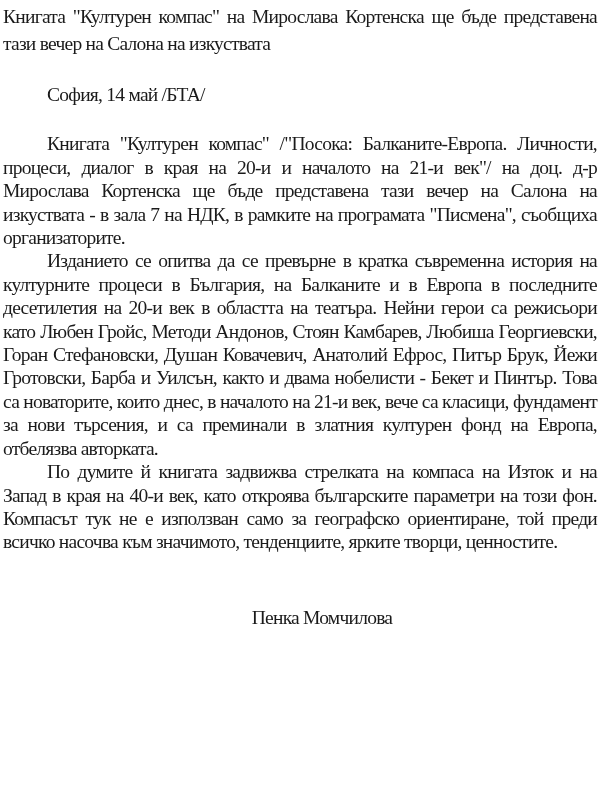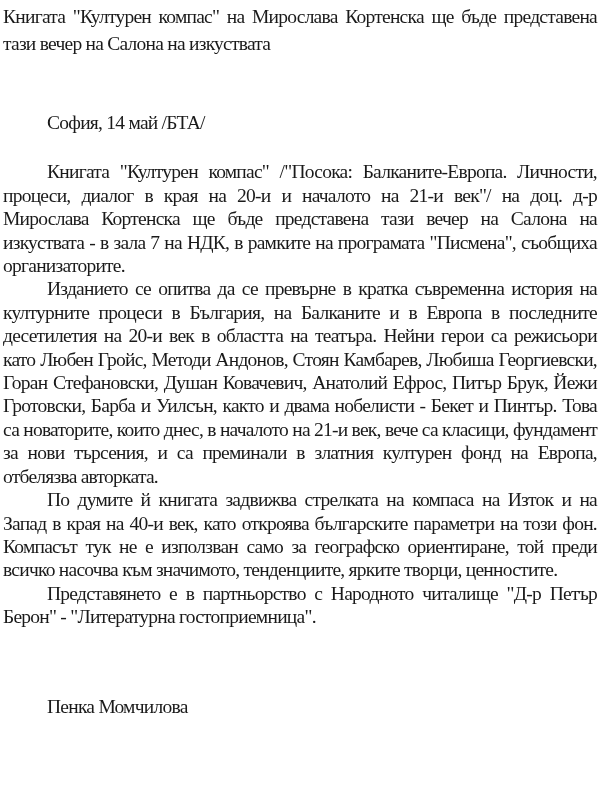--- a/index.html
+++ b/index.html
@@ -7,29 +7,28 @@
   .doc {
     font-family: "Liberation Serif", "DejaVu Serif", serif;
     font-size: 19.5px;
     color: #1a1a1a;
     line-height: 23.4px;
     letter-spacing: -0.75px;
     word-spacing: 0px;
     padding: 0 3px 0 3px;
   }
   .title { margin: 3px 0 0 0; text-align: justify; text-align-last: left; font-weight: normal; font-size: 19.5px; line-height: 27px; }
-  .dateline { margin: 54px 0 0 44px; }
+  .dateline { margin: 26px 0 0 44px; }
   .para { text-align: justify; text-indent: 44px; margin: 0; }
   .para.first { margin-top: 26px; }
-  .signature { margin: 66px 0 0 44px; }
+  .signature { margin: 52px 0 0 44px; text-align: center; }
 </style>
 </head>
 <body>
 
 <div class="doc">
   <h1 class="title">Книгата "Културен компас" на Мирослава Кортенска ще бъде представена тази вечер на Салона на изкуствата</h1>
   <p class="dateline">София, 14 май /БТА/</p>
   <p class="para first">Книгата "Културен компас" /"Посока: Балканите-Европа. Личности, процеси, диалог в края на 20-и и началото на 21-и век"/ на доц. д-р Мирослава Кортенска ще бъде представена тази вечер на Салона на изкуствата - в зала 7 на НДК, в рамките на програмата "Писмена", съобщиха организаторите.</p>
   <p class="para">Изданието се опитва да се превърне в кратка съвременна история на културните процеси в България, на Балканите и в Европа в последните десетилетия на 20-и век в областта на театъра. Нейни герои са режисьори като Любен Гройс, Методи Андонов, Стоян Камбарев, Любиша Георгиевски, Горан Стефановски, Душан Ковачевич, Анатолий Ефрос, Питър Брук, Йежи Гротовски, Барба и Уилсън, както и двама нобелисти - Бекет и Пинтър. Това са новаторите, които днес, в началото на 21-и век, вече са класици, фундамент за нови търсения, и са преминали в златния културен фонд на Европа, отбелязва авторката.</p>
   <p class="para">По думите й книгата задвижва стрелката на компаса на Изток и на Запад в края на 40-и век, като откроява българските параметри на този фон. Компасът тук не е използван само за географско ориентиране, той преди всичко насочва към значимото, тенденциите, ярките творци, ценностите.</p>
-  <p class="para">Представянето е в партньорство с Народното читалище "Д-р Петър Берон" - "Литературна гостоприемница".</p>
   <p class="signature">Пенка Момчилова</p>
 </div>
 
 </body></html>

